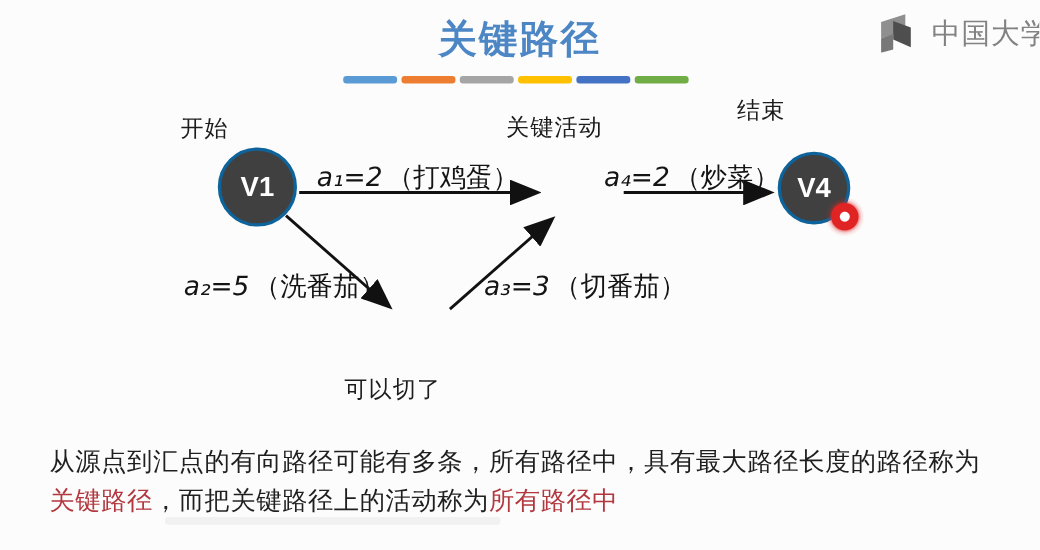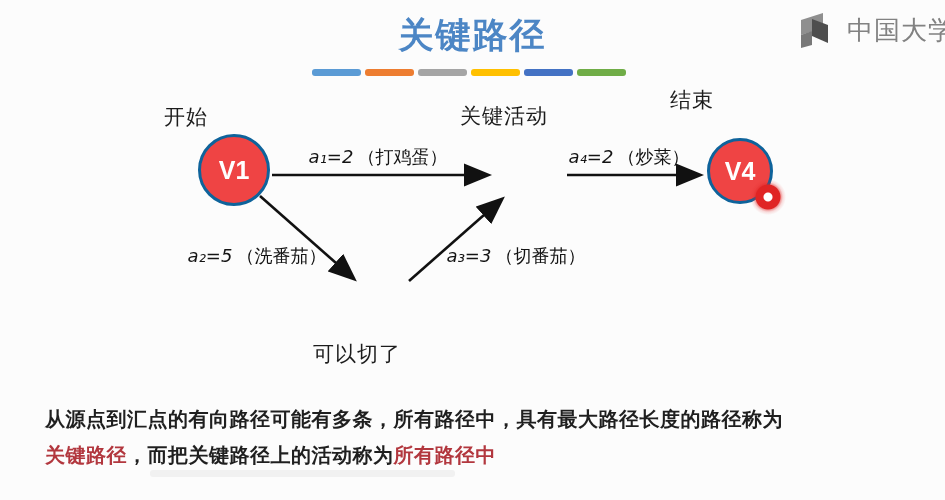--- a/index.html
+++ b/index.html
@@ -16,51 +16,51 @@
   .accent-bar span{flex:1;border-radius:3px;}
 
   
   .brand{position:absolute;left:799px;top:12px;display:flex;align-items:center;
          white-space:nowrap;}
   .brand svg{display:block;margin-right:4px;}
   .brand-text{font-size:26px;color:#828282;letter-spacing:1px;}
 
   
   .edges{position:absolute;left:0;top:0;width:945px;height:500px;pointer-events:none;}
-  .node{position:absolute;border-radius:50%;background:#ef4444;border:3px solid #0e639b;
+  .node{position:absolute;border-radius:50%;background:#404040;border:3px solid #0e639b;
         color:#fff;font-weight:bold;display:flex;align-items:center;justify-content:center;
         box-sizing:border-box;font-size:25px;}
   .node-v1{left:198px;top:134px;width:72px;height:72px;}
   .node-v2{left:349px;top:271px;width:68px;height:68px;}
   .node-v3{left:495px;top:136px;width:70px;height:70px;}
   .node-v4{left:707px;top:138px;width:66px;height:66px;}
 
   .caption{position:absolute;text-align:left;font-size:21px;color:#1c1c1c;
            font-weight:500;letter-spacing:1px;}
   .cap-v1{left:164px;top:103px;width:140px;}
   .cap-v3{left:460px;top:102px;width:140px;}
   .cap-v4{left:670px;top:86px;width:140px;}
   .cap-v2{left:313px;top:340px;width:140px;}
 
-  .edge-label{position:absolute;text-align:center;font-size:18px;color:#141414;
+  .edge-label{position:absolute;text-align:center;font-size:24px;color:#141414;
               white-space:nowrap;font-weight:500;}
   .evar{font-style:italic;font-family:"DejaVu Sans",sans-serif;margin-right:4px;}
   .el-1{left:288px;top:145px;width:180px;}
   .el-4{left:549px;top:145px;width:160px;}
   .el-2{left:167px;top:244px;width:180px;}
-  .el-3{left:426px;top:244px;width:180px;}
+  .el-3{left:440px;top:244px;width:180px;}
 
   
   .record-dot{position:absolute;left:750px;top:179px;width:36px;height:36px;
       background:radial-gradient(circle,#ffffff 0 4px,#e02424 5px 12px,
                  rgba(224,36,36,.45) 13px,rgba(224,36,36,.15) 15px,transparent 18px);}
 
   
-  .bodytext{position:absolute;left:45px;top:401px;width:870px;font-size:20px;
-            color:#1f1f1f;line-height:36px;font-weight:700;letter-spacing:.5px;}
+  .bodytext{position:absolute;left:45px;top:401px;width:870px;font-size:23px;
+            color:#1f1f1f;line-height:36px;font-weight:400;letter-spacing:.5px;}
   .red{color:#b2373e;}
 
   
   .scrub{position:absolute;left:150px;top:470px;width:305px;height:7px;
          background:#f1f1f1;border-radius:3px;}
 </style>
 </head>
 <body>
 
 <div class="stage">

